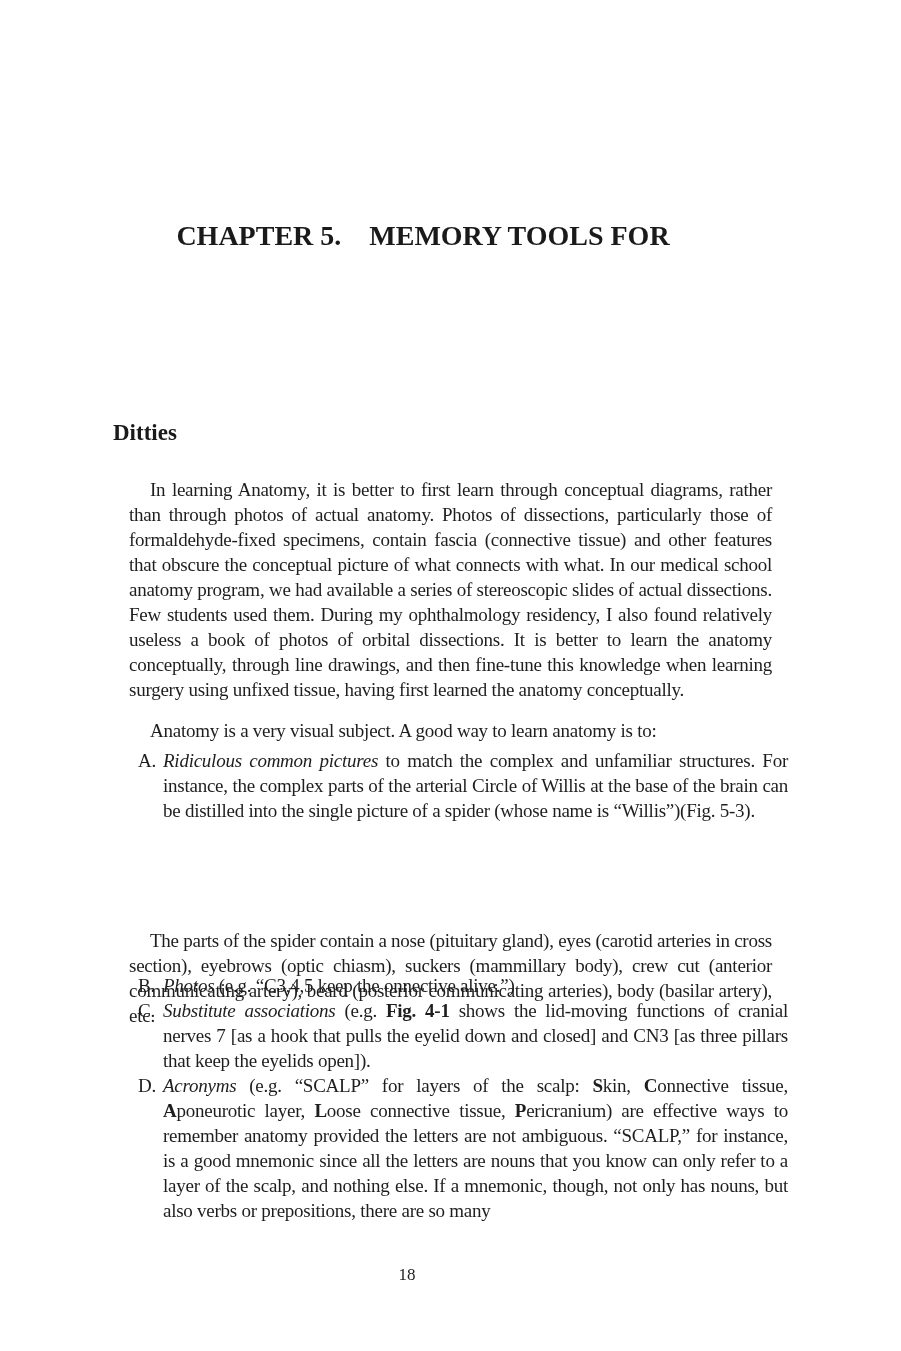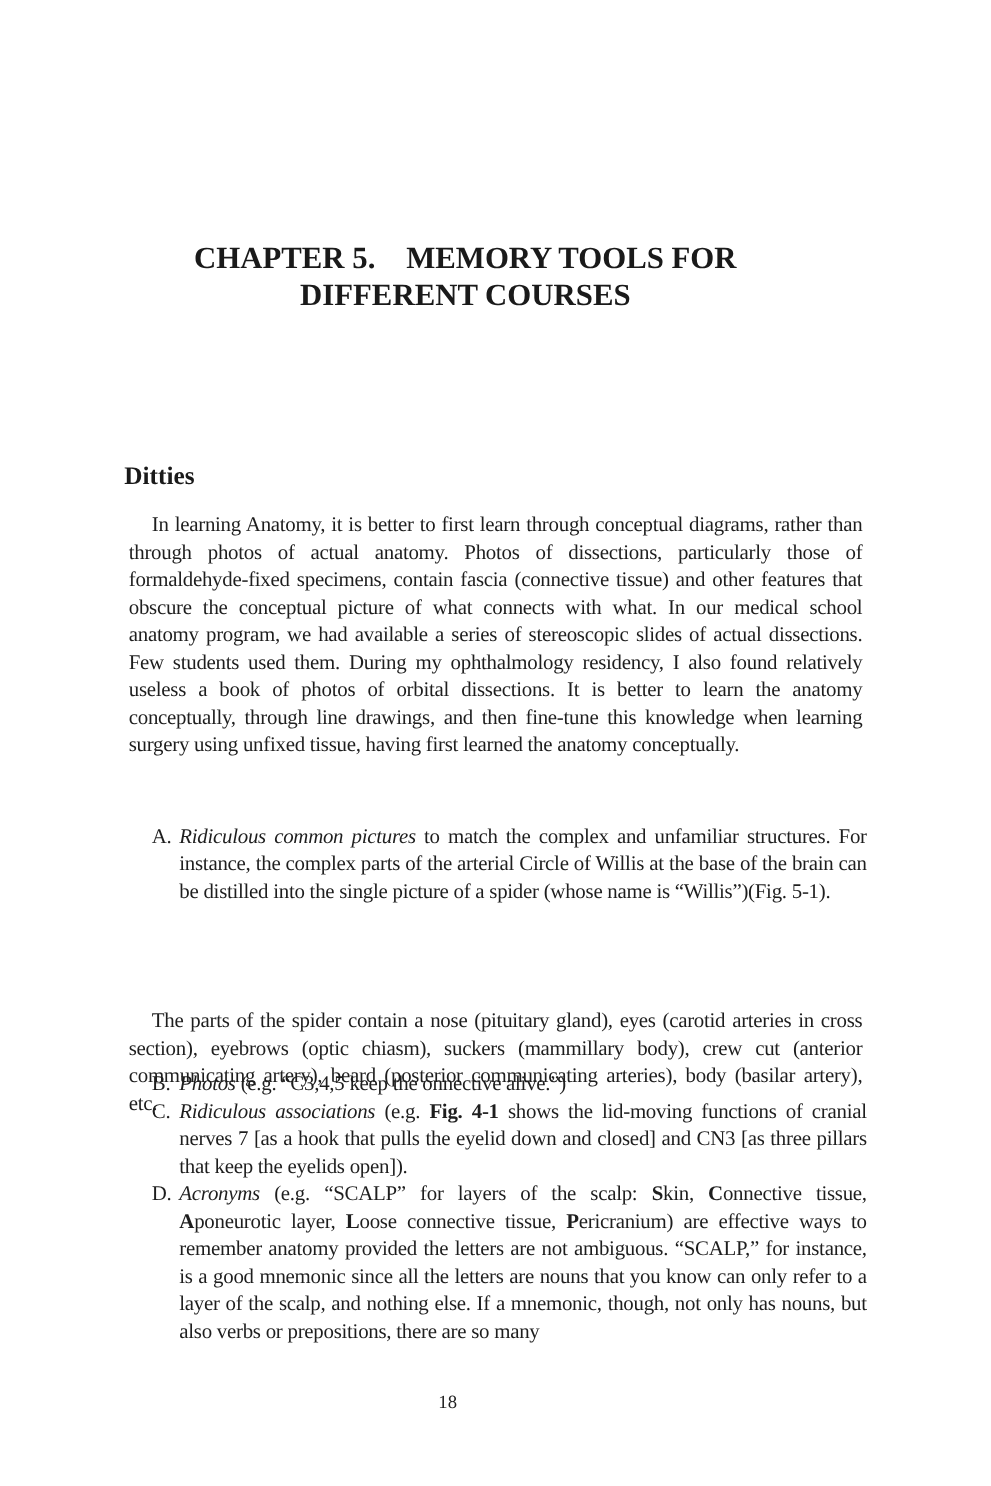--- a/index.html
+++ b/index.html
@@ -17,64 +17,64 @@
     .chapter-title .sep { display: inline-block; width: 28px; }
     .section-heading {
       position: absolute; left: 113px; top: 419px;
       font-weight: bold; font-size: 23px; line-height: 28px; color: #1a1a1a;
     }
     .body-text {
       position: absolute; left: 113px; width: 675px;
       font-size: 19px; line-height: 25px; text-align: justify;
       letter-spacing: -0.25px;
     }
-    .body-text p { margin: 4px; text-indent: 21px; }
+    .body-text p { margin: 16px; text-indent: 21px; }
     .p1 { top: 461px; }
     .p3 { top: 912px; }
     .list { position: absolute; left: 113px; width: 675px; font-size: 19px; line-height: 25px; letter-spacing: -0.25px; }
     .list .item { position: relative; padding-left: 50px; text-align: justify; }
     .list .marker { position: absolute; left: 25px; top: 0; }
     .listA { top: 748px; }
     .listBCD { top: 973px; }
     .page-number {
       position: absolute; left: 0; width: 814px; top: 1265px;
       text-align: center; font-size: 17px; color: #1e1e1e;
     }
     i { font-style: italic; }
     b { font-weight: bold; }
   </style>
 </head>
 <body>
 
 <div class="chapter-title">
   <span class="line"><span>CHAPTER 5.</span><span class="sep"></span><span>MEMORY TOOLS FOR</span></span>
-  <span class="line">DIFFERENT COURSES</span>
 </div>
 
 <div class="section-heading">Ditties</div>
 
 <div class="body-text p1">
   <p>In learning Anatomy, it is better to first learn through conceptual diagrams, rather than through photos of actual anatomy. Photos of dissections, particularly those of formaldehyde-fixed specimens, contain fascia (connective tissue) and other features that obscure the conceptual picture of what connects with what. In our medical school anatomy program, we had available a series of stereoscopic slides of actual dissections. Few students used them. During my ophthalmology residency, I also found relatively useless a book of photos of orbital dissections. It is better to learn the anatomy conceptually, through line drawings, and then fine-tune this knowledge when learning surgery using unfixed tissue, having first learned the anatomy conceptually.</p>
+  <p>Anatomy is a very visual subject. A good way to learn anatomy is to:</p>
 </div>
 
 <div class="list listA">
   <div class="item">
-    <span class="marker">A.</span><i>Ridiculous common pictures</i><span> to match the complex and unfamiliar structures. For instance, the complex parts of the arterial Circle of Willis at the base of the brain can be distilled into the single picture of a spider (whose name is “Willis”)(Fig. 5-1).</span>
+    <span class="marker">A.</span><i>Ridiculous common pictures</i><span> to match the complex and unfamiliar structures. For instance, the complex parts of the arterial Circle of Willis at the base of the brain can be distilled into the single picture of a spider (whose name is “Willis”)(Fig. 5-3).</span>
   </div>
 </div>
 
 <div class="body-text p3">
   <p>The parts of the spider contain a nose (pituitary gland), eyes (carotid arteries in cross section), eyebrows (optic chiasm), suckers (mammillary body), crew cut (anterior communicating artery), beard (posterior communicating arteries), body (basilar artery), etc.</p>
 </div>
 
 <div class="list listBCD">
   <div class="item">
     <span class="marker">B.</span><i>Photos</i><span> (e.g. “C3,4,5 keep the onnective alive.”)</span>
   </div>
   <div class="item">
-    <span class="marker">C.</span><i>Ridiculous associations</i><span> (e.g. </span><b>Fig. 4-1</b><span> shows the lid-moving functions of cranial nerves 7 [as a hook that pulls the eyelid down and closed] and CN3 [as three pillars that keep the eyelids open]).</span>
+    <span class="marker">C.</span><i>Substitute associations</i><span> (e.g. </span><b>Fig. 4-1</b><span> shows the lid-moving functions of cranial nerves 7 [as a hook that pulls the eyelid down and closed] and CN3 [as three pillars that keep the eyelids open]).</span>
   </div>
   <div class="item">
     <span class="marker">D.</span><i>Acronyms</i><span> (e.g. “SCALP” for layers of the scalp: </span><b>S</b><span>kin, </span><b>C</b><span>onnective tissue, </span><b>A</b><span>poneurotic layer, </span><b>L</b><span>oose connective tissue, </span><b>P</b><span>ericranium) are effective ways to remember anatomy provided the letters are not ambiguous. “SCALP,” for instance, is a good mnemonic since all the letters are nouns that you know can only refer to a layer of the scalp, and nothing else. If a mnemonic, though, not only has nouns, but also verbs or prepositions, there are so many</span>
   </div>
 </div>
 
 <div class="page-number">18</div>
 
 </body></html>

